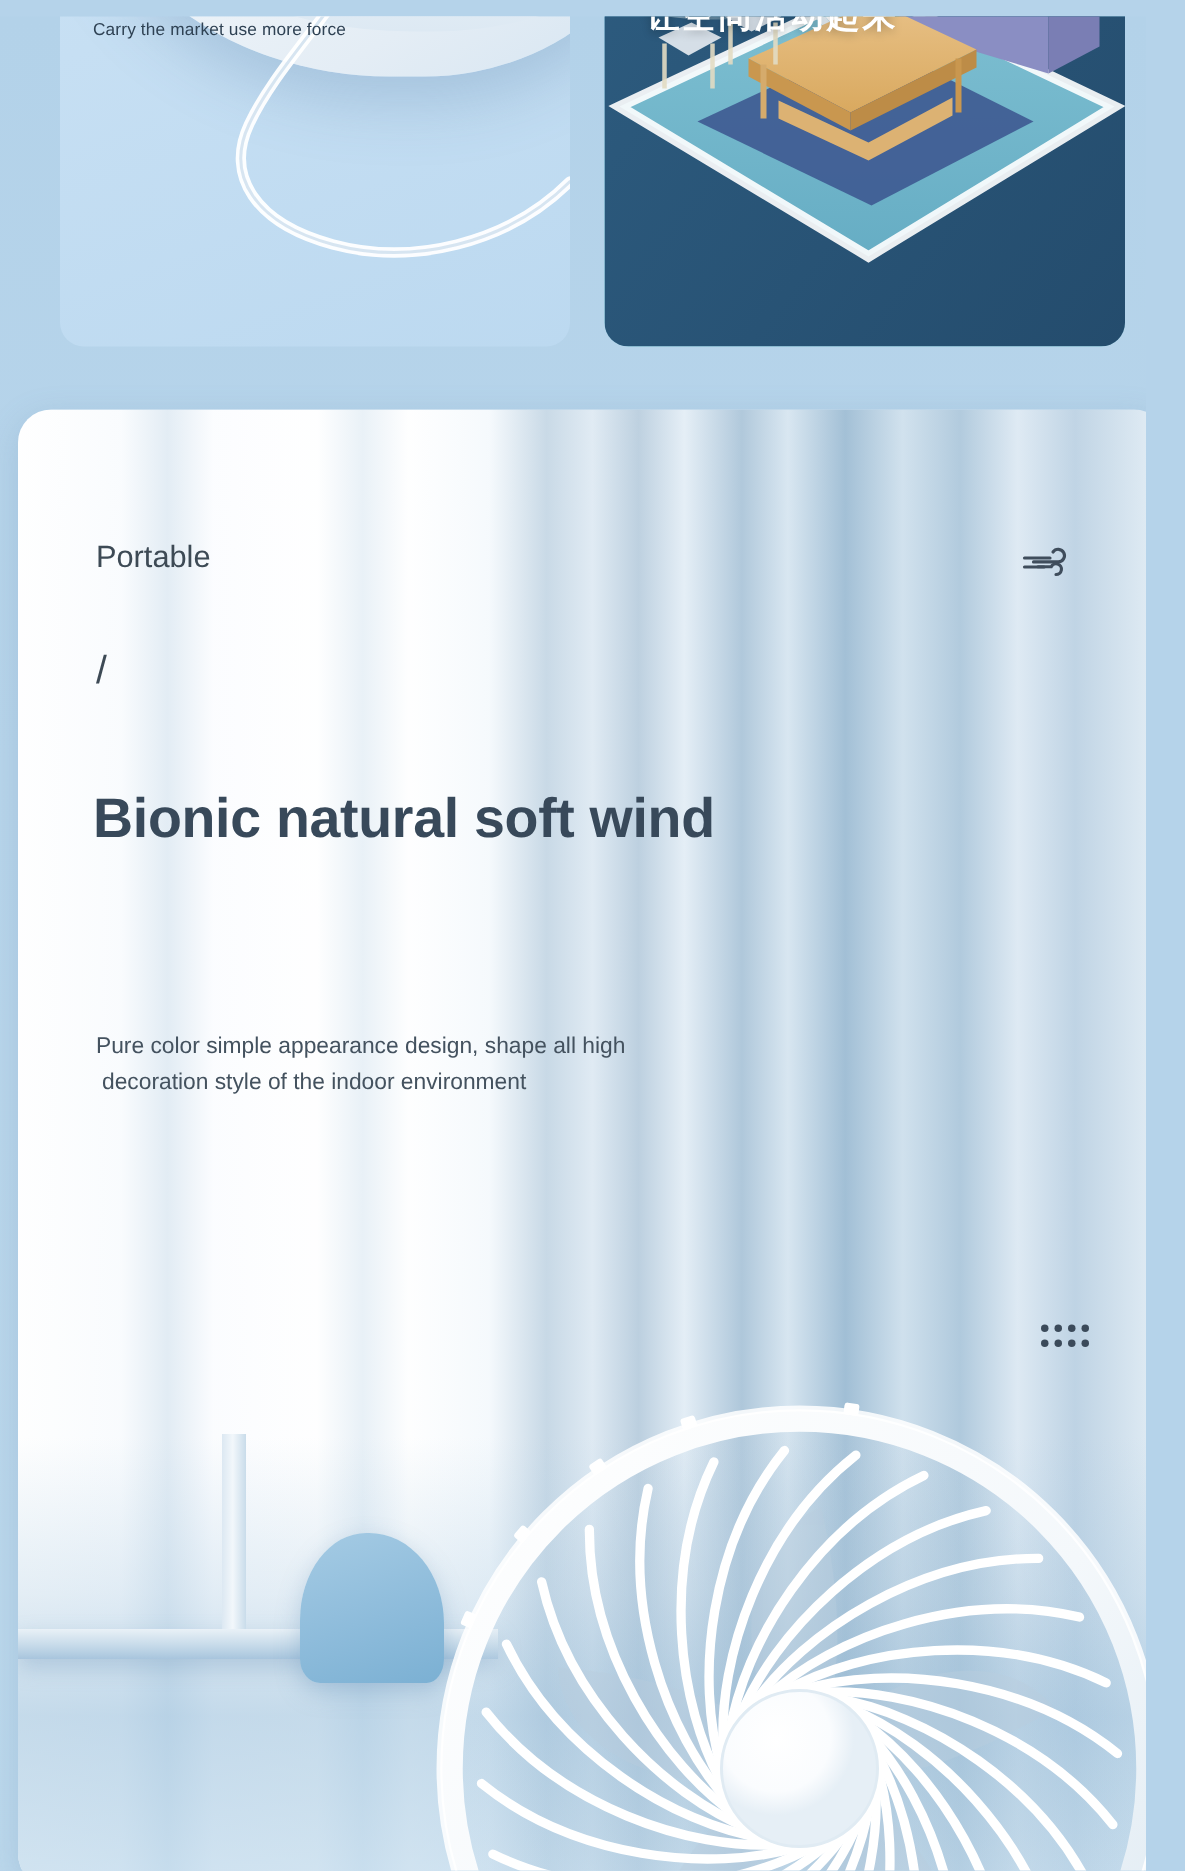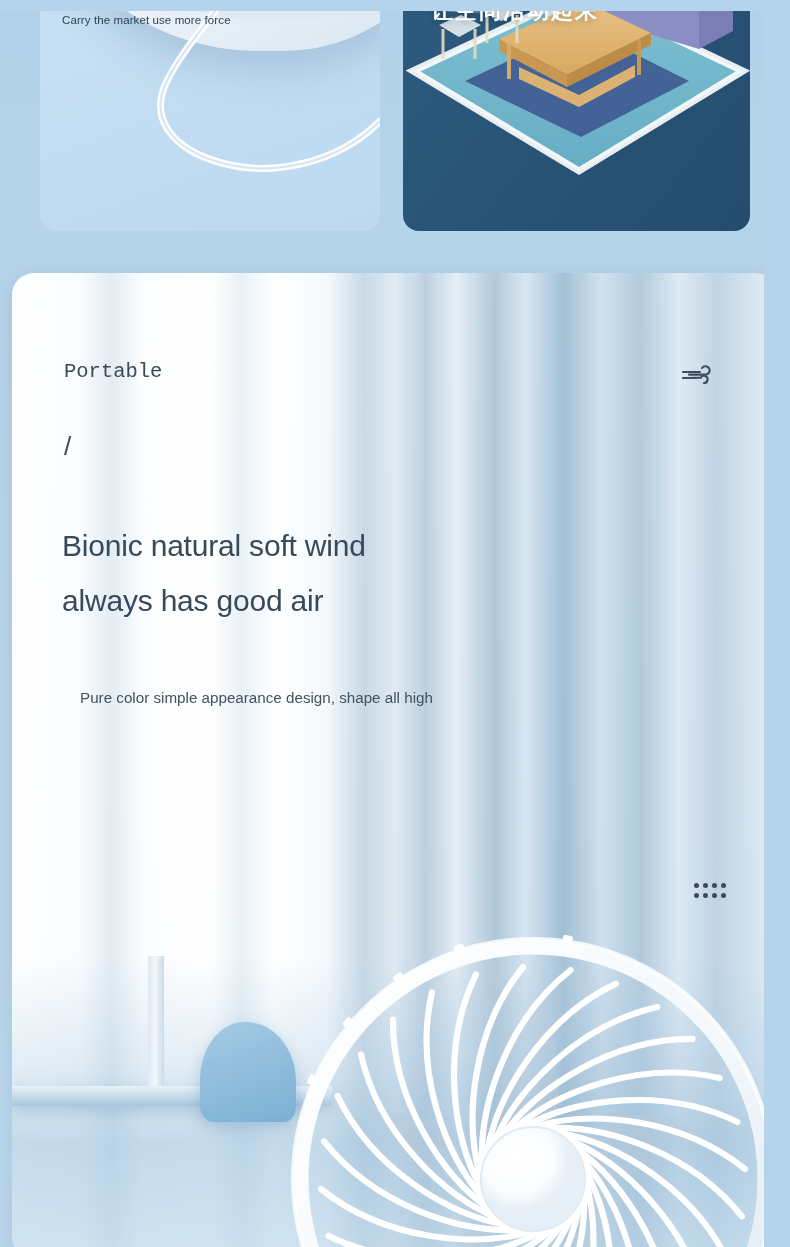--- a/index.html
+++ b/index.html
@@ -108,33 +108,33 @@
   }
   .cushion{
     position:absolute; left:188px; bottom:136px; width:96px; height:100px;
     background:linear-gradient(160deg,#a5cbe4 0%,#8ebcdb 55%,#7bb0d3 100%);
     border-radius:46% 52% 12% 14% / 58% 60% 16% 16%;
     box-shadow:0 6px 16px rgba(95,140,180,.35);
   }
 
   .kicker{
     position:absolute; left:52px; top:84px; width:200px;
-    font-size:20.5px; line-height:30px; color:#3d4a55; font-weight:400;font-family:Liberation Mono, monospace;
+    font-size:20.5px; line-height:30px; color:#3d4a55; font-weight:400;
   }
   .slash{
     position:absolute; left:52px; top:158px;
     font-size:26px; color:#3d4a55; font-weight:300;
   }
   .headline{
     position:absolute; left:50px; top:245px; width:470px;
-    font-size:30px; line-height:55px; color:#38495a; font-weight:400;
+    font-size:37px; line-height:55px; color:#38495a; font-weight:700;
     letter-spacing:-.2px;
   }
   .subcopy{
-    position:absolute; left:68px; top:413px; width:420px;
+    position:absolute; left:52px; top:413px; width:420px;
     font-size:15.2px; line-height:24px; color:#44525f; font-weight:400;
   }
   .subcopy div:nth-child(2){ text-indent:4px; }
 
   .wind-icon{ position:absolute; left:668px; top:88px; width:40px; height:32px; }
   .dots{
     position:absolute; left:682px; top:610px; width:32px; height:16px;
     display:grid; grid-template-columns:repeat(4,1fr); grid-template-rows:repeat(2,1fr);
     gap:4px;
   }
@@ -284,25 +284,25 @@
     <div class="cushion"></div>
 
     <div class="kicker">
       <div>Portable</div>
     </div>
 
     <div class="slash">/</div>
 
     <div class="headline">
       <div>Bionic natural soft wind</div>
-      <div>always has good air</div>
     </div>
 
     <div class="subcopy">
       <div>Pure color simple appearance design, shape all high</div>
+      <div>decoration style of the indoor environment</div>
     </div>
 
     <svg class="wind-icon" viewBox="0 0 40 32">
       <g fill="none" stroke="#3f4d5c" stroke-width="2.1" stroke-linecap="round">
         <path d="M3 11 H20"></path>
         <path d="M3 17 H16"></path>
         <path d="M22 7 a4.2 4.2 0 1 1 3.4 6.6 H9"></path>
         <path d="M24 22 a3.6 3.6 0 1 0 -3.2 -5.2 H12"></path>
       </g>
     </svg>

